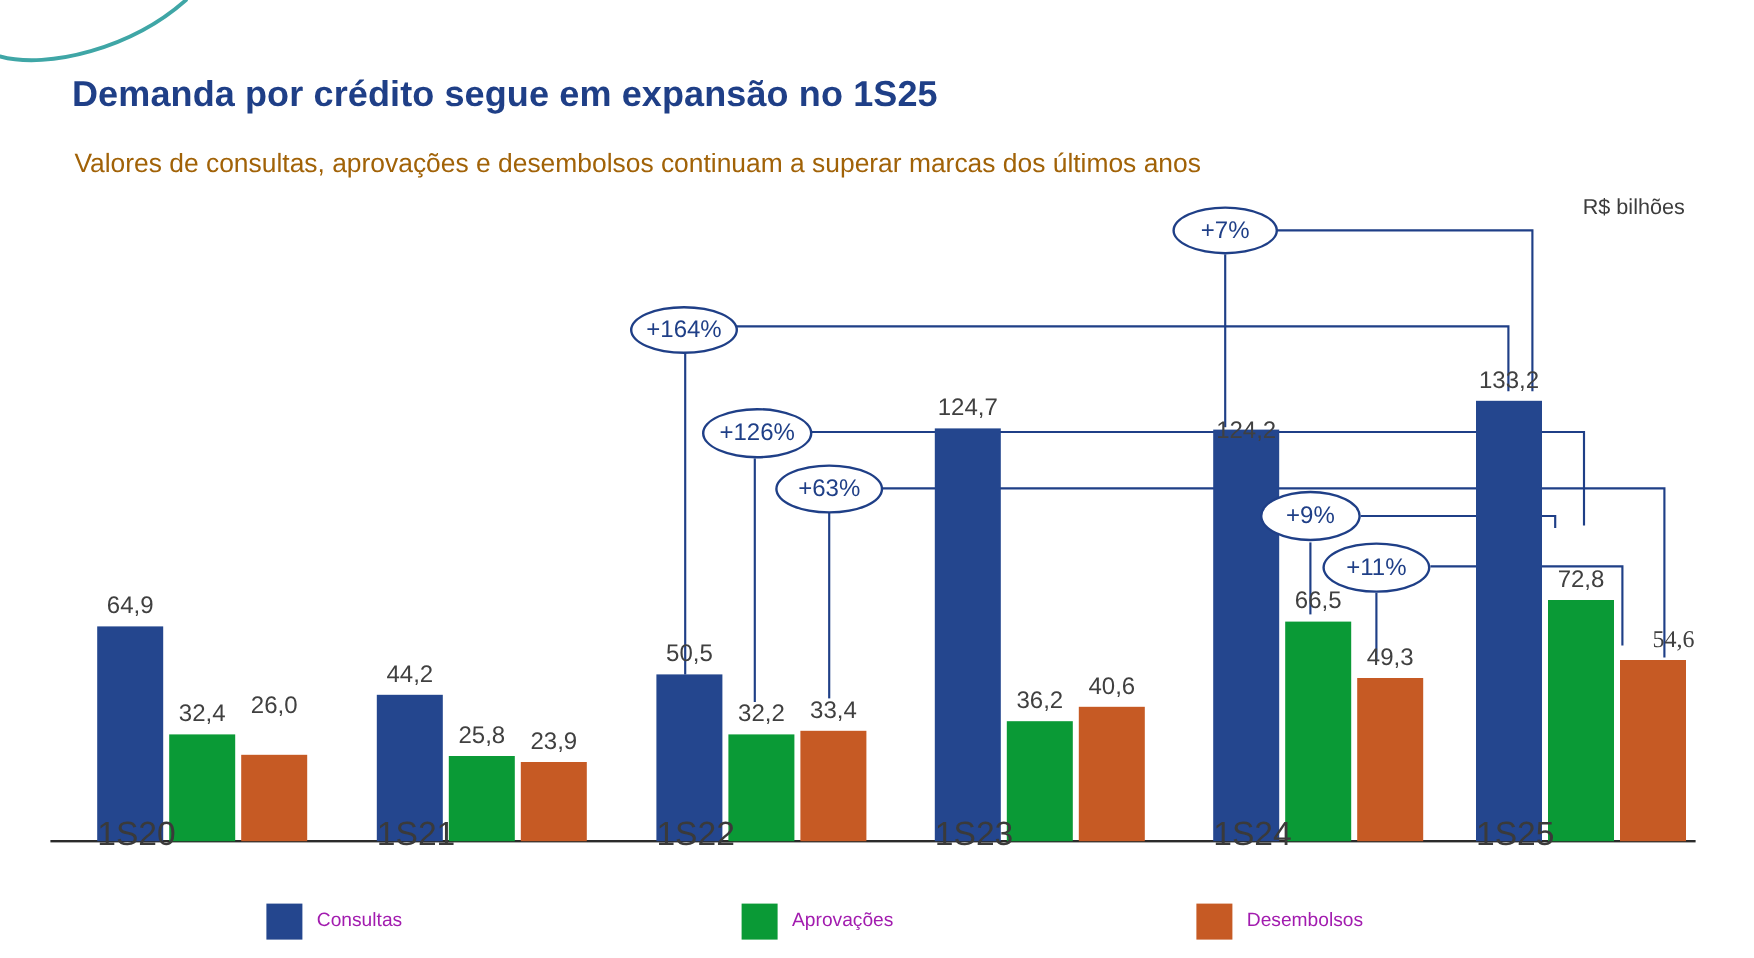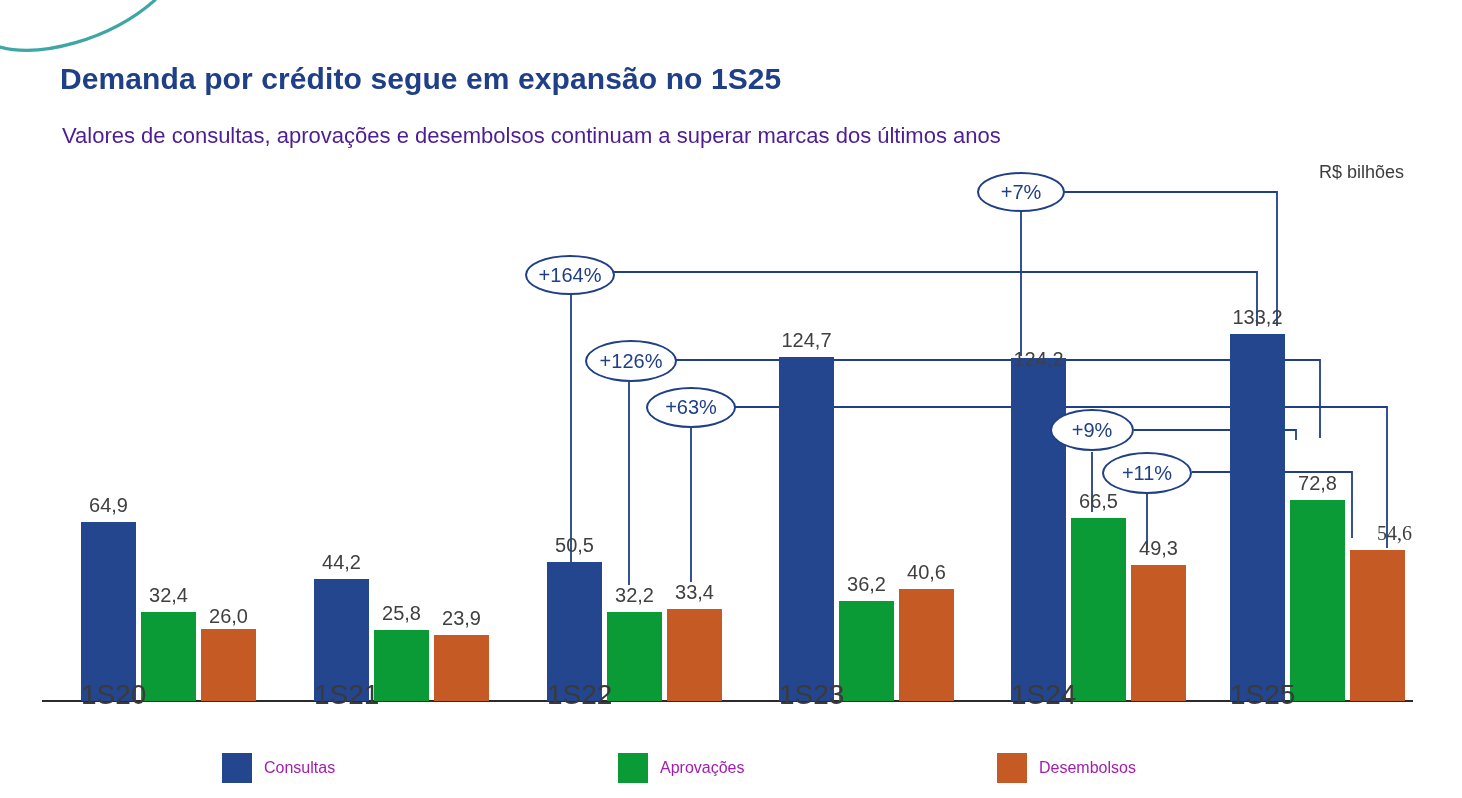--- a/index.html
+++ b/index.html
@@ -36,21 +36,21 @@
     font-weight: bold;
     color: #1f3f87;
     letter-spacing: 0.1px;
     white-space: nowrap;
   }
   .subtitle {
     position: absolute;
     left: 62px;
     top: 123px;
     font-size: 22px;
-    color: #4c1d95;
+    color: #a16207;
     white-space: nowrap;
   }
   .unit-label {
     position: absolute;
     right: 58px;
     top: 162px;
     font-size: 18px;
     color: #3c3c3c;
     white-space: nowrap;
   }
@@ -158,21 +158,21 @@
     </g>
   </svg>
 
   <div id="plot">
     <div class="axis-line"></div>
   <div class="bar consultas" style="left: 81px; width: 55px; height: 179px;"></div>
       <div class="val-label" style="left: 69px; width: 79px; top: 494px;">64,9</div>
       <div class="bar aprovacoes" style="left: 141px; width: 55px; height: 89px;"></div>
       <div class="val-label" style="left: 129px; width: 79px; top: 584px;">32,4</div>
       <div class="bar desembolsos" style="left: 201px; width: 55px; height: 72px;"></div>
-      <div class="val-label" style="left: 189px; width: 79px; top: 605px;">26,0</div>
+      <div class="val-label" style="left: 189px; width: 79px; top: 577px;">26,0</div>
       <div class="cat-label" style="left: 81px; width: 175px;">1S20</div>
       <div class="bar consultas" style="left: 314px; width: 55px; height: 122px;"></div>
       <div class="val-label" style="left: 302px; width: 79px; top: 551px;">44,2</div>
       <div class="bar aprovacoes" style="left: 374px; width: 55px; height: 71px;"></div>
       <div class="val-label" style="left: 362px; width: 79px; top: 602px;">25,8</div>
       <div class="bar desembolsos" style="left: 434px; width: 55px; height: 66px;"></div>
       <div class="val-label" style="left: 422px; width: 79px; top: 607px;">23,9</div>
       <div class="cat-label" style="left: 314px; width: 175px;">1S21</div>
       <div class="bar consultas" style="left: 547px; width: 55px; height: 139px;"></div>
       <div class="val-label" style="left: 535px; width: 79px; top: 534px;">50,5</div>

